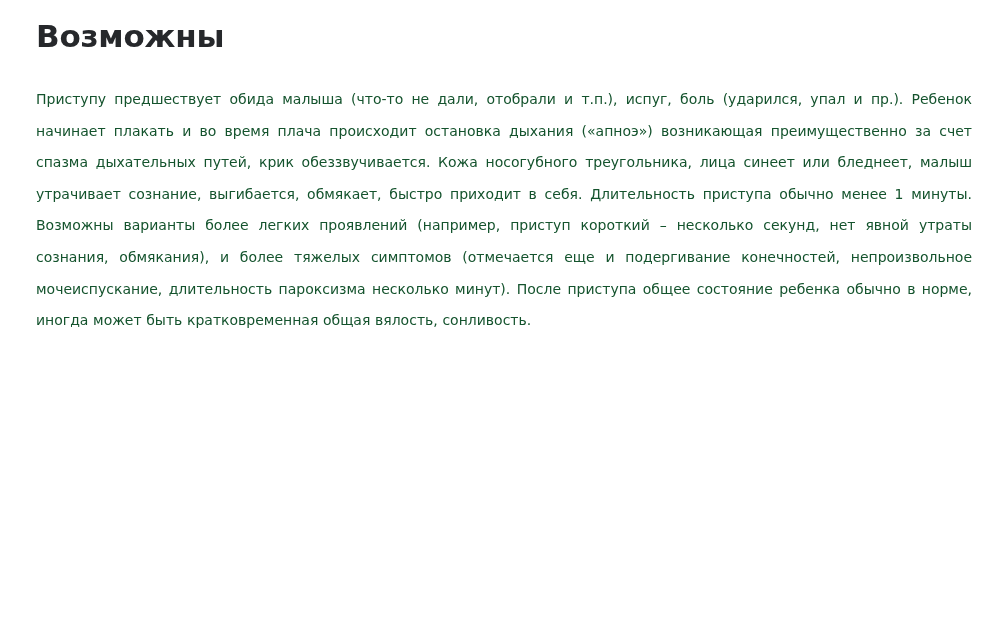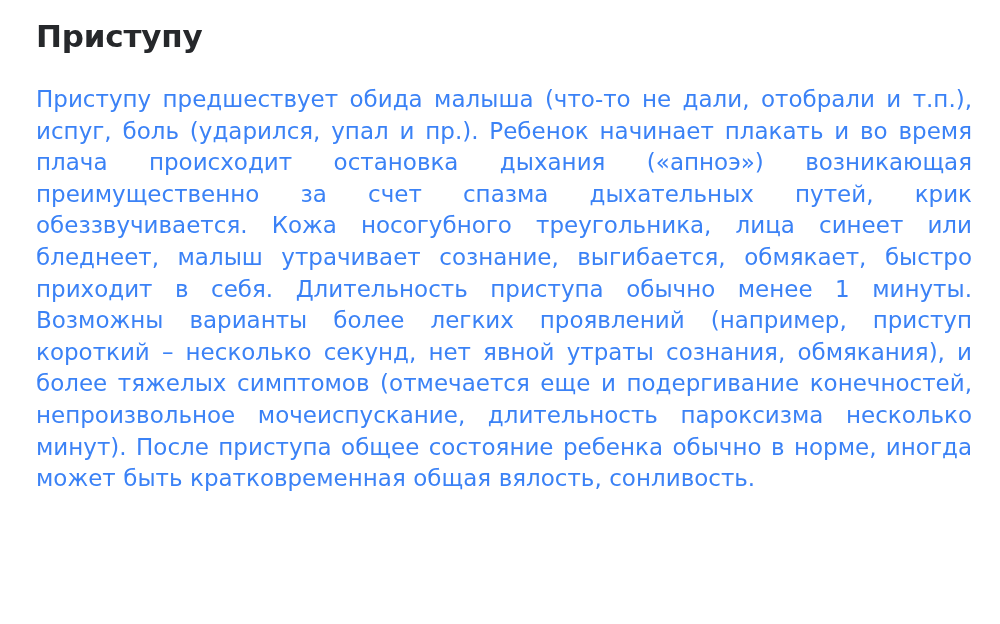--- a/index.html
+++ b/index.html
@@ -45,42 +45,42 @@
   }
   .body-block {
     position: absolute;
     left: 0;
     top: 84px;
     width: 936px;
   }
   p.para {
     margin: 0;
     padding: 0;
-    font-size: 23px;
+    font-size: 14px;
     line-height: 31.6px;
-    color: #3b82f6;
+    color: #14532d;
     text-align: justify;
     text-justify: inter-word;
     word-spacing: 0.2px;
     hyphens: none;
   }
   p.para + p.para {
     margin-top: 28px;
   }
   p.para.last-free {
     text-align: justify;
   }
   
 </style>
 </head>
 <body>
 
 <div class="page">
   <div class="content">
 
-    <h1 class="doc-heading">Приступу</h1>
+    <h1 class="doc-heading">Возможны</h1>
 
     <div class="body-block">
       <p class="para">Приступу предшествует обида малыша (что-то не дали, отобрали и т.п.), испуг, боль (ударился, упал и пр.). Ребенок начинает плакать и во время плача происходит остановка дыхания («апноэ») возникающая преимущественно за счет спазма дыхательных путей, крик обеззвучивается. Кожа носогубного треугольника, лица синеет или бледнеет, малыш утрачивает сознание, выгибается, обмякает, быстро приходит в себя. Длительность приступа обычно менее 1 минуты. Возможны варианты более легких проявлений (например, приступ короткий – несколько секунд, нет явной утраты сознания, обмякания), и более тяжелых симптомов (отмечается еще и подергивание конечностей, непроизвольное мочеиспускание, длительность пароксизма несколько минут). После приступа общее состояние ребенка обычно в норме, иногда может быть кратковременная общая вялость, сонливость.</p>
     </div>
 
   </div>
 </div>
 
 </body></html>

